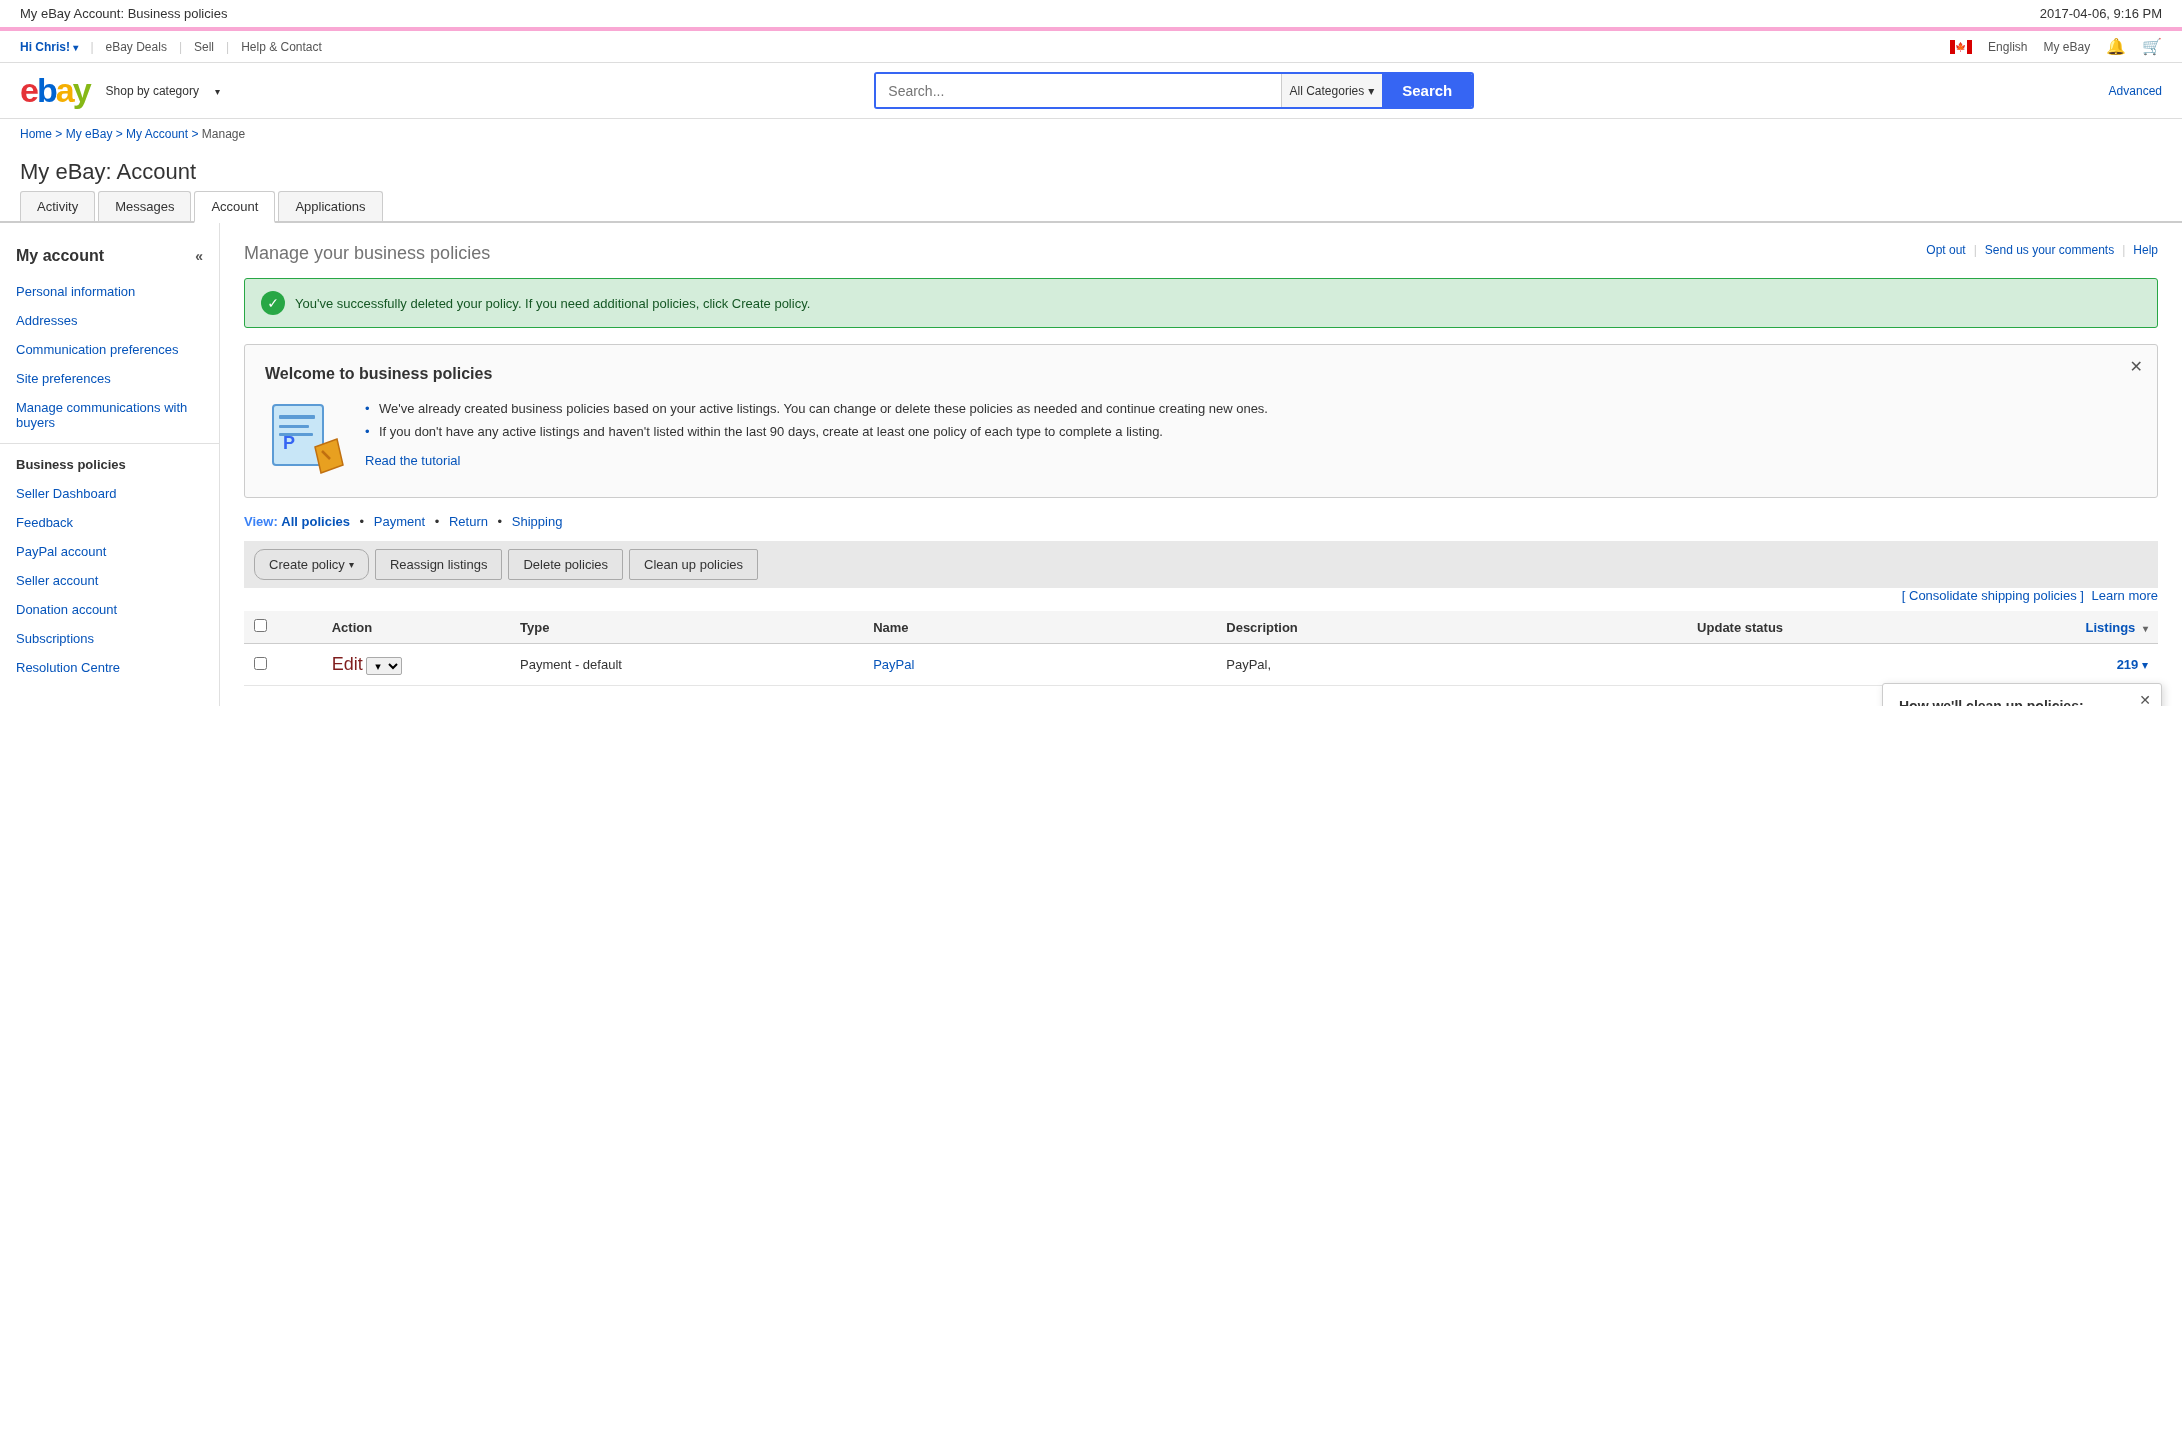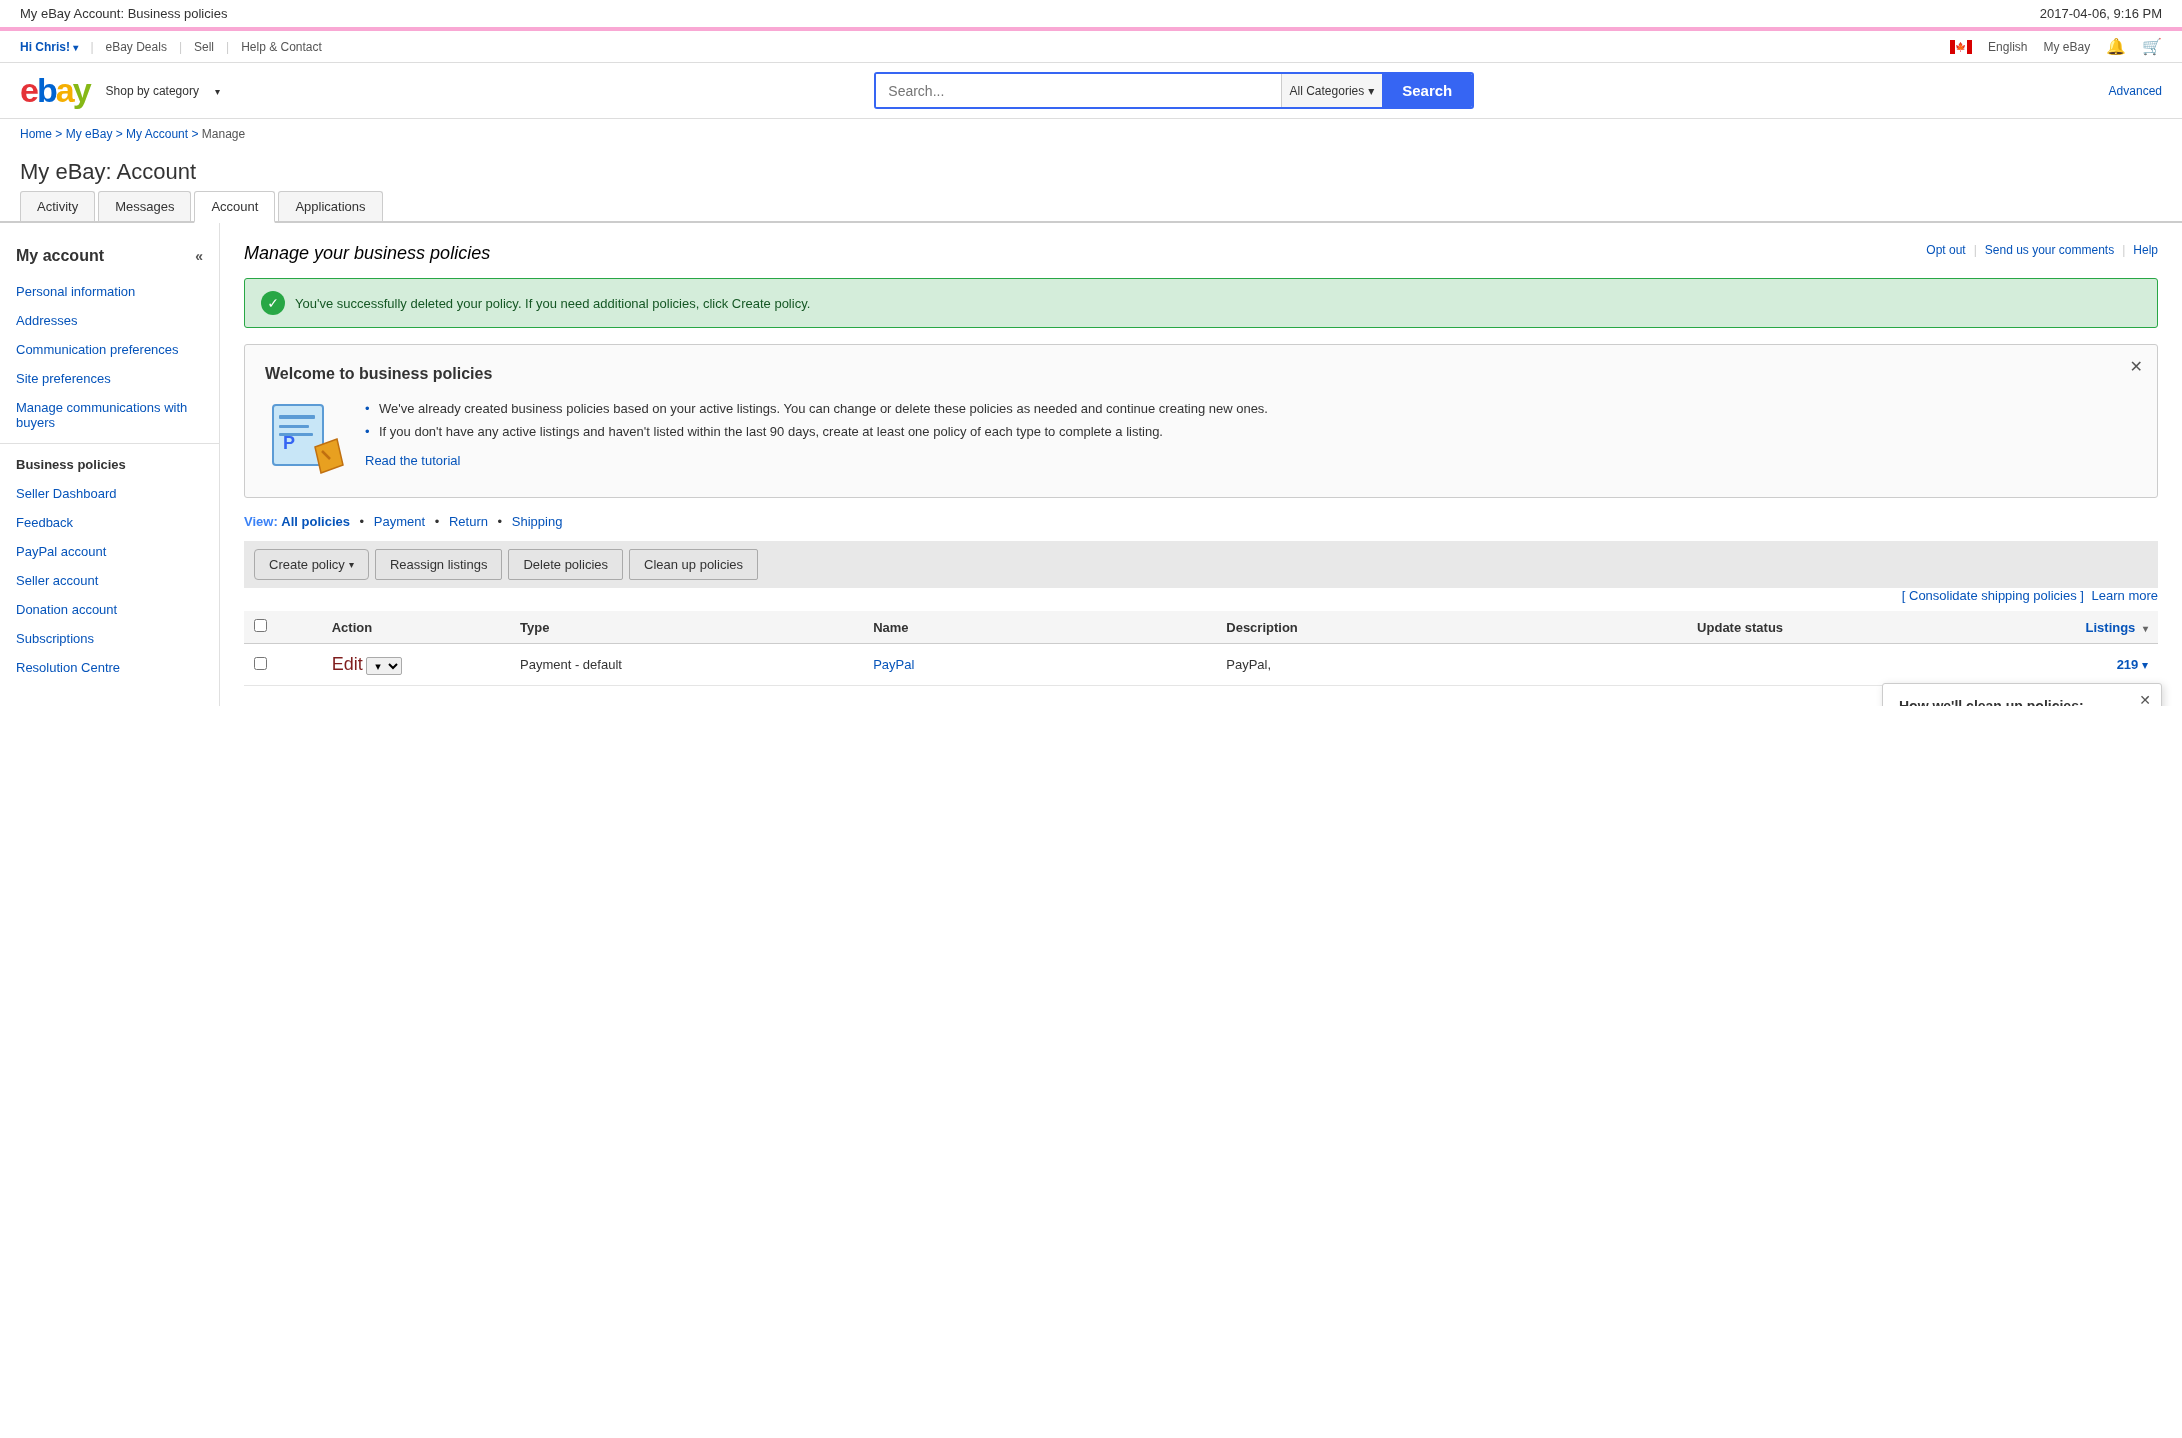--- a/index.html
+++ b/index.html
@@ -49,21 +49,21 @@
     .sidebar { width: 220px; min-width: 220px; padding: 16px 0; border-right: 1px solid #e0e0e0; }
     .sidebar-header { display: flex; justify-content: space-between; align-items: center; padding: 8px 16px 12px 16px; font-size: 16px; font-weight: bold; color: #333; }
     .sidebar-collapse { color: #555; cursor: pointer; font-size: 14px; }
     .sidebar-item { padding: 7px 16px; cursor: pointer; color: #0654ba; font-size: 13px; border-bottom: none; }
     .sidebar-item.active { font-weight: bold; color: #333; }
     .sidebar-divider { border: none; border-top: 1px solid #e0e0e0; margin: 6px 0; }
 
     
     .main-content { flex: 1; padding: 20px 24px; }
     .main-header { display: flex; justify-content: space-between; align-items: flex-start; margin-bottom: 14px; }
-    .main-title { font-size: 18px; font-weight: normal; color: #000000; font-style: italic; }
+    .main-title { font-size: 18px; font-weight: normal; color: #737373; }
     .main-links { font-size: 12px; color: #0654ba; display: flex; gap: 8px; align-items: center; }
     .main-links a { color: #0654ba; text-decoration: none; }
     .main-links .sep { color: #ccc; }
 
     
     .success-banner { display: flex; align-items: center; gap: 10px; background: #d4edda; border: 1px solid #28a745; border-radius: 3px; padding: 12px 16px; margin-bottom: 16px; color: #155724; font-size: 13px; }
     .success-icon { width: 24px; height: 24px; background: #28a745; border-radius: 50%; display: flex; align-items: center; justify-content: center; color: white; font-size: 14px; flex-shrink: 0; }
 
     
     .welcome-box { border: 1px solid #ccc; border-radius: 3px; padding: 20px; margin-bottom: 16px; position: relative; background: #fafafa; }
@@ -84,21 +84,21 @@
     .tooltip-bullets li { font-size: 12px; color: #333; padding: 3px 0 3px 14px; position: relative; }
     .tooltip-bullets li::before { content: "•"; position: absolute; left: 0; }
     .tooltip-arrow { position: absolute; bottom: -10px; right: 60px; width: 0; height: 0; border-left: 8px solid transparent; border-right: 8px solid transparent; border-top: 10px solid #fff; }
     .tooltip-arrow-border { position: absolute; bottom: -12px; right: 59px; width: 0; height: 0; border-left: 9px solid transparent; border-right: 9px solid transparent; border-top: 11px solid #ccc; }
 
     
     .view-filter { font-size: 13px; color: #333; margin-bottom: 12px; }
     .view-filter .view-label { font-weight: bold; color: #3b82f6; }
     .view-filter a { color: #0654ba; text-decoration: none; }
     .view-filter .separator { margin: 0 6px; color: #333; }
-    .btn-primary { background: #e5e5e5; border: 1px solid #aaa; padding: 7px 14px; font-size: 13px; cursor: pointer; border-radius: 4px; color: #333; display: flex; align-items: center; gap: 4px; }
+    .btn-primary { background: #e5e5e5; border: 1px solid #aaa; padding: 7px 14px; font-size: 13px; cursor: pointer; border-radius: 10px; color: #333; display: flex; align-items: center; gap: 4px; }
     .btn-primary .dropdown-arrow { font-size: 10px; }
     .btn-secondary { background: #e5e5e5; border: 1px solid #aaa; padding: 7px 14px; font-size: 13px; cursor: pointer; border-radius: 2px; color: #333; }
 
     
     .consolidate-row { text-align: right; font-size: 13px; margin-bottom: 8px; }
     .consolidate-row a { color: #0654ba; text-decoration: none; }
 
     
     .policies-table { width: 100%; border-collapse: collapse; font-size: 13px; }
     .policies-table th { text-align: left; padding: 8px 10px; border-bottom: 1px solid #ccc; color: #333; font-weight: bold; background: #f5f5f5; font-size: 13px; }

